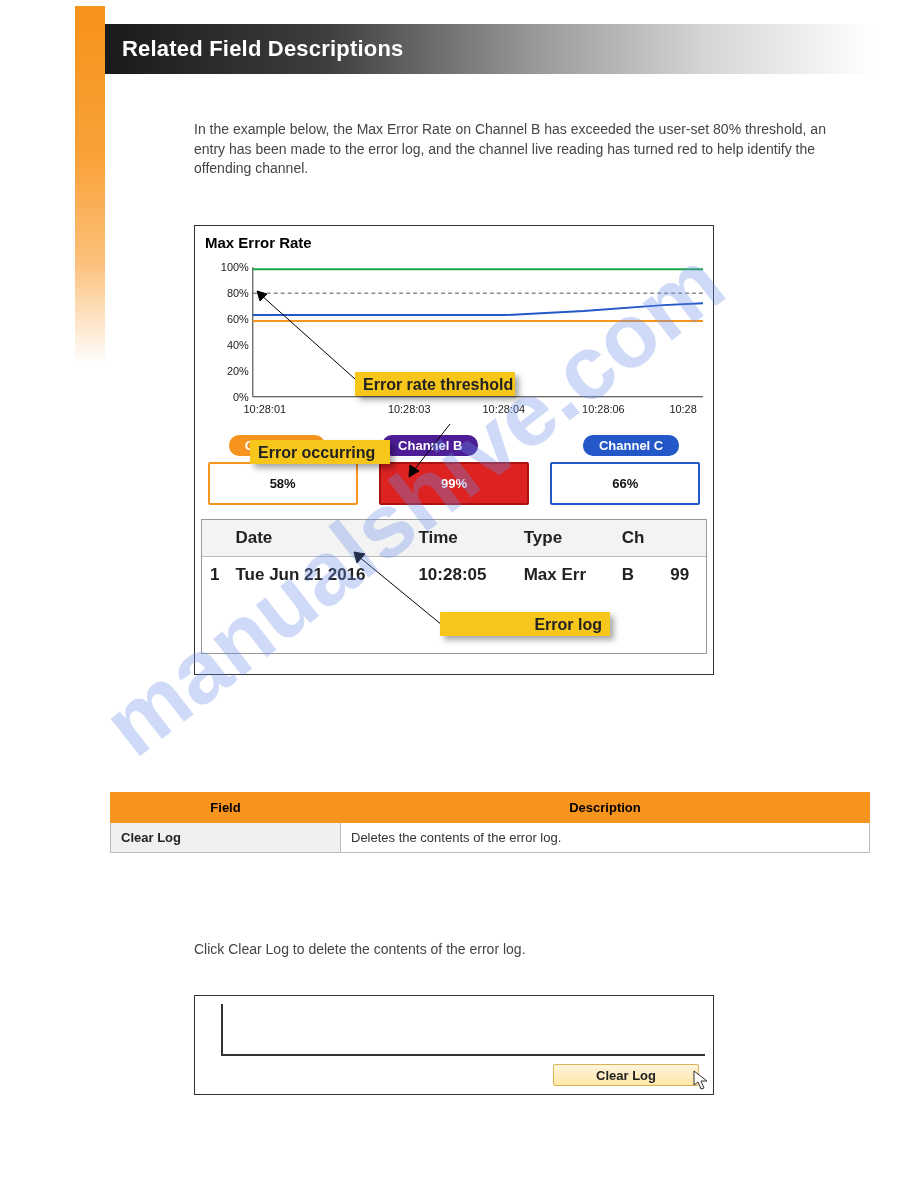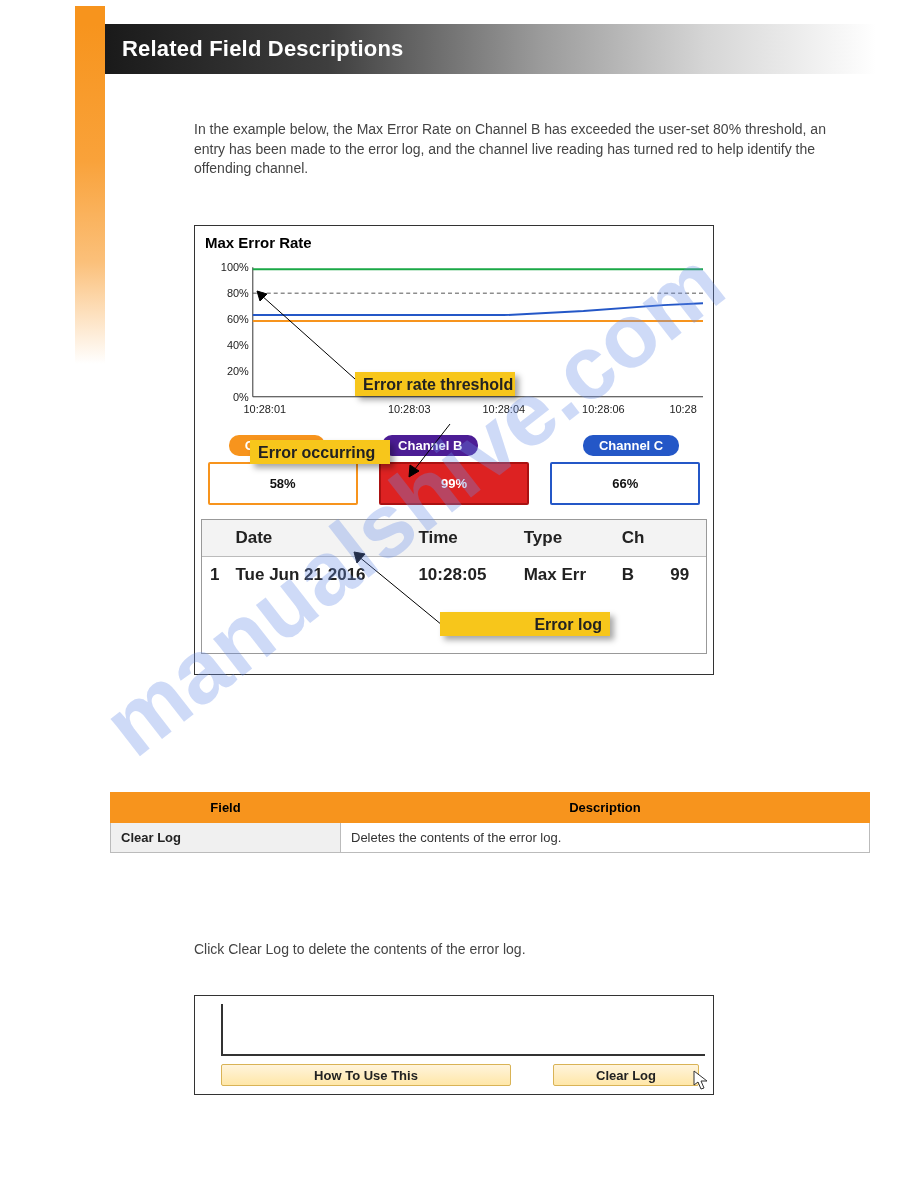--- a/index.html
+++ b/index.html
@@ -376,21 +376,20 @@
     </tr>
   </tbody>
 </table>
 
 <p class="body-copy para3">Click Clear Log to delete the contents of the error log.</p>
 
 <div class="fig2">
   <div class="fig2-inner">
     <div class="axis2"></div>
     <div class="axis2b"></div>
-    <div class="btn btn-how">How To Use This</div>
     <div class="btn btn-clear">Clear Log</div>
     <div class="cursor">
       <svg viewBox="0 0 18 22">
           <path d="M1 1 L1 15 L5 12 L8 19 L11 18 L8 11 L14 11 Z" fill="#fff" stroke="#333" stroke-width="1"></path>
         </svg>
     </div>
   </div>
 </div>
 
 <svg class="watermark" viewBox="0 0 760 760">

